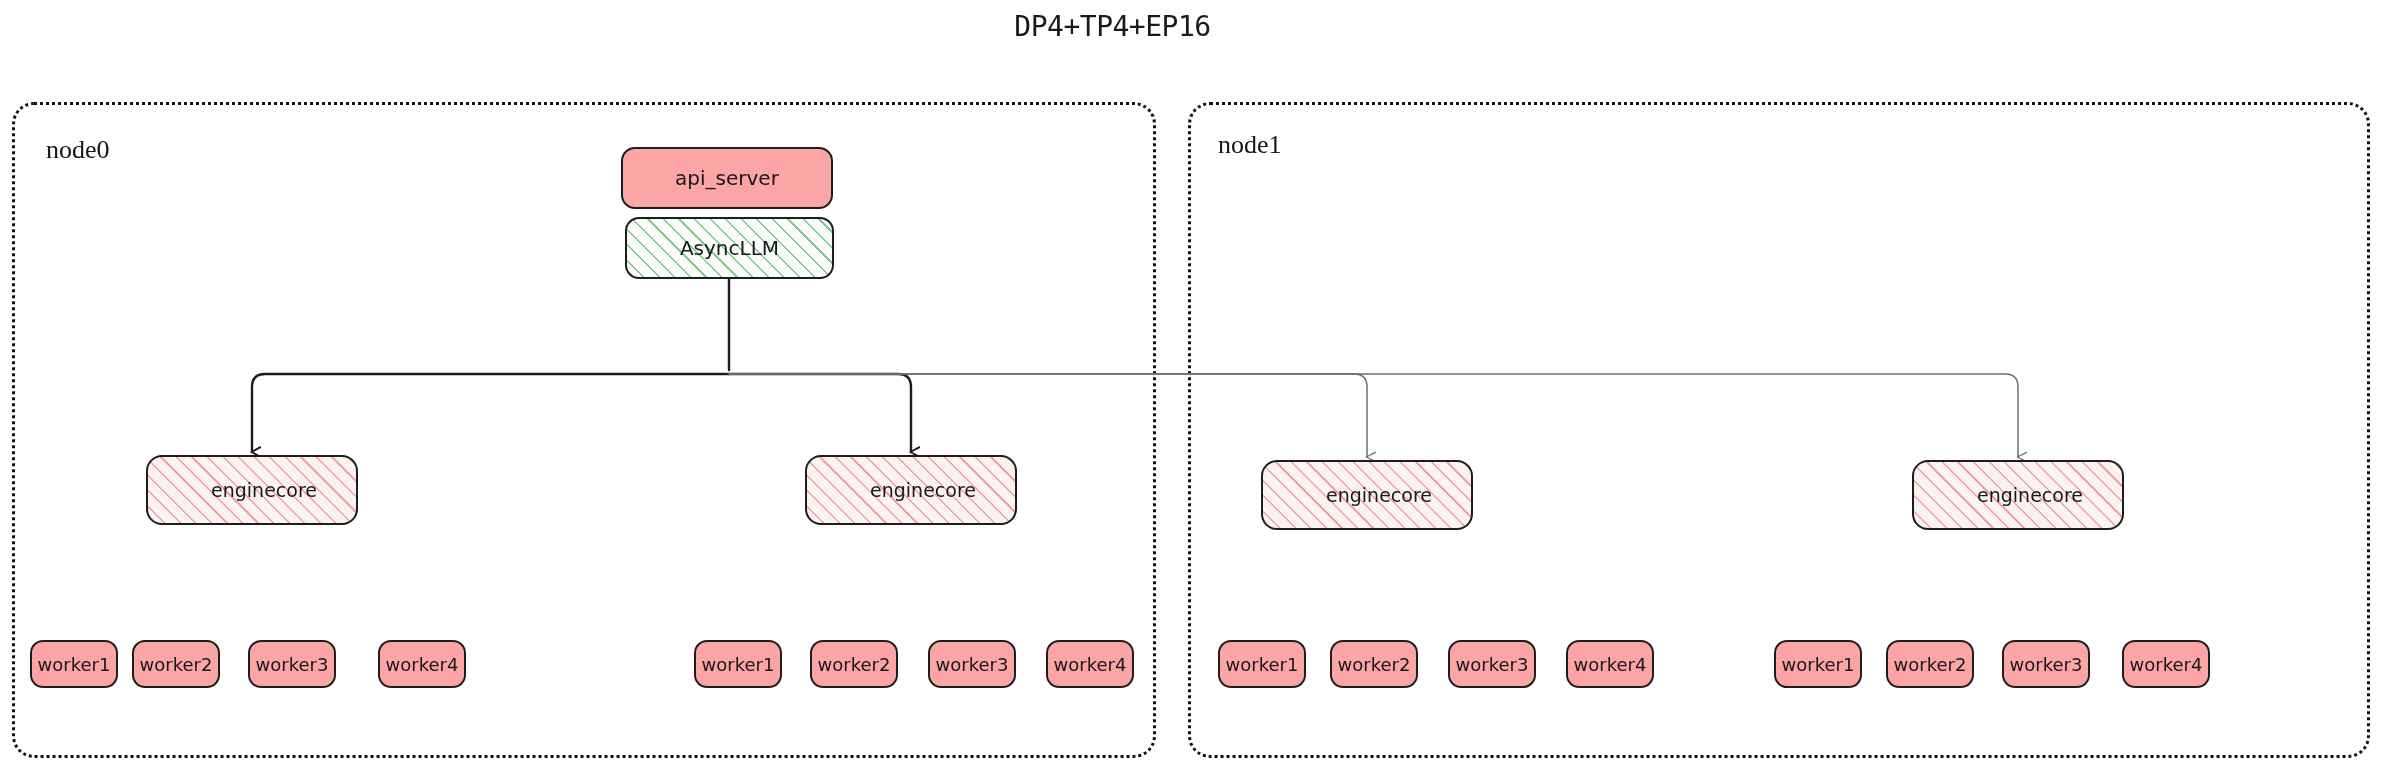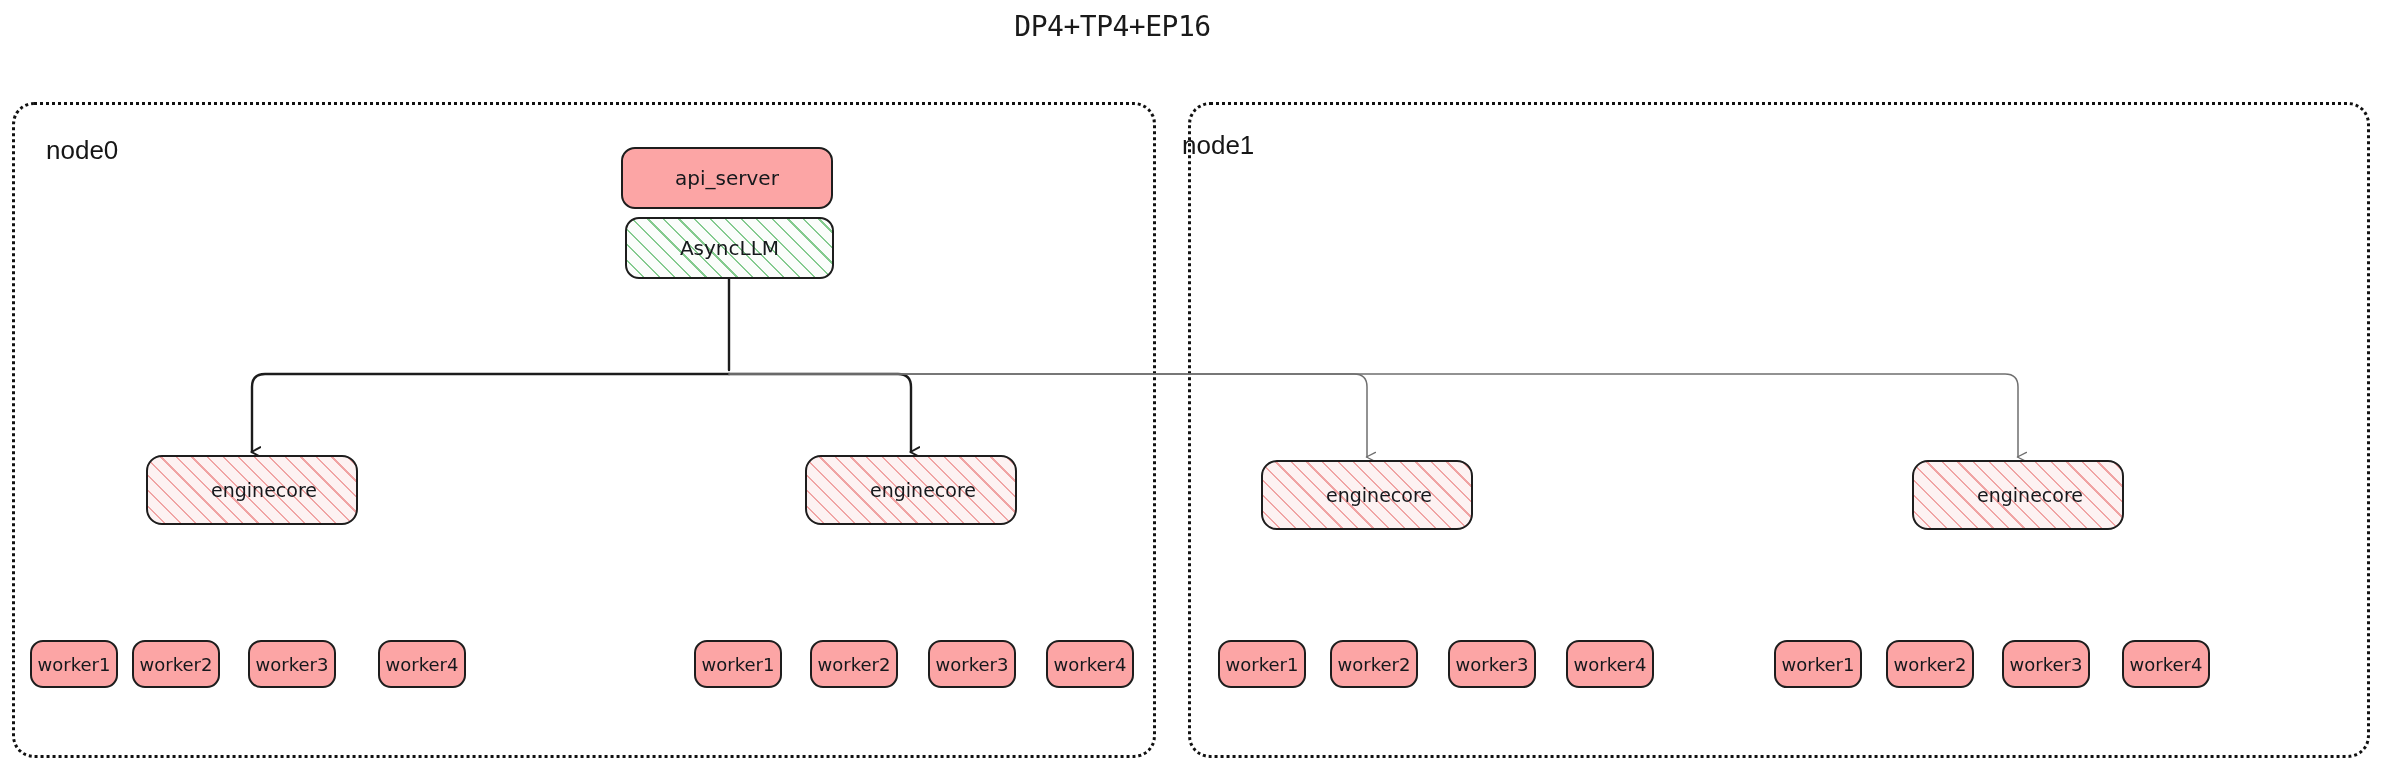--- a/index.html
+++ b/index.html
@@ -35,21 +35,21 @@
   
   .node-container {
     position: absolute;
     border: 3px dotted #111111;
     border-radius: 22px;
     background: transparent;
     box-sizing: border-box;
   }
   .node-label {
     position: absolute;
-    font-family: Liberation Sans, sans-serif;
+    font-family: Liberation Serif, serif;
     font-size: 26px;
     font-weight: 500;
     color: #161616;
     white-space: nowrap;
   }
 
   
   .box {
     position: absolute;
     box-sizing: border-box;
@@ -120,21 +120,21 @@
 <body>
 
 <div id="canvas">
 
   <div class="diagram-title">DP4+TP4+EP16</div>
 
   <div class="node-container" id="node-0" style="left: 12px; top: 102px; width: 1144px; height: 656px;"></div>
   <div class="node-label" id="node-0-label" style="left: 46px; top: 135px;">node0</div>
 
   <div class="node-container" id="node-1" style="left: 1188px; top: 102px; width: 1182px; height: 656px;"></div>
-  <div class="node-label" id="node-1-label" style="left: 1182px; top: 130px;">node1</div>
+  <div class="node-label" id="node-1-label" style="left: 1218px; top: 130px;">node1</div>
 
   <svg id="edges" viewBox="0 0 2383 773">
     <defs>
       <marker id="arrow-local" markerWidth="12" markerHeight="12" refX="6" refY="9" orient="auto" markerUnits="userSpaceOnUse">
         <path d="M 1.2,0.5 L 6,9.6 L 10.8,0.5" fill="none" stroke="#1c1c1c" stroke-width="1.9" stroke-linecap="round" stroke-linejoin="round"></path>
       </marker>
       <marker id="arrow-remote" markerWidth="12" markerHeight="12" refX="6" refY="9" orient="auto" markerUnits="userSpaceOnUse">
         <path d="M 1.4,0.5 L 6,9.6 L 10.6,0.5" fill="none" stroke="#6f6f6f" stroke-width="1.4" stroke-linecap="round" stroke-linejoin="round"></path>
       </marker>
     </defs>

